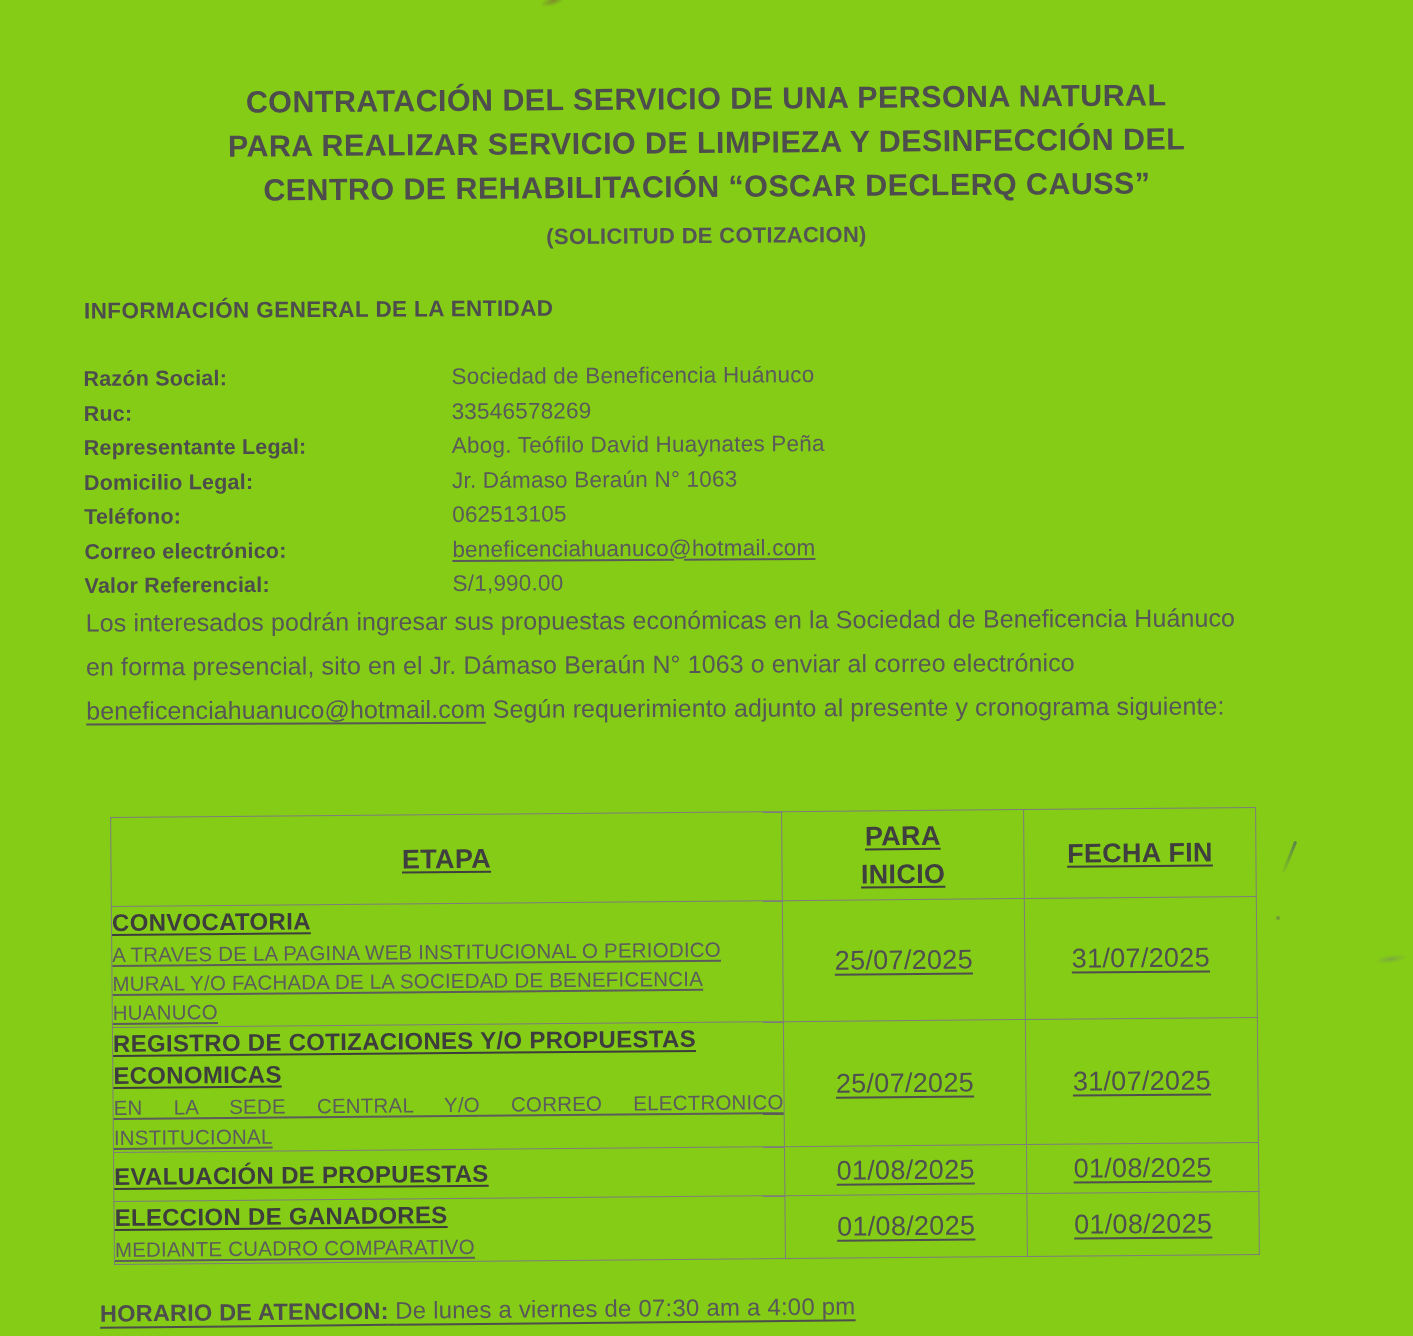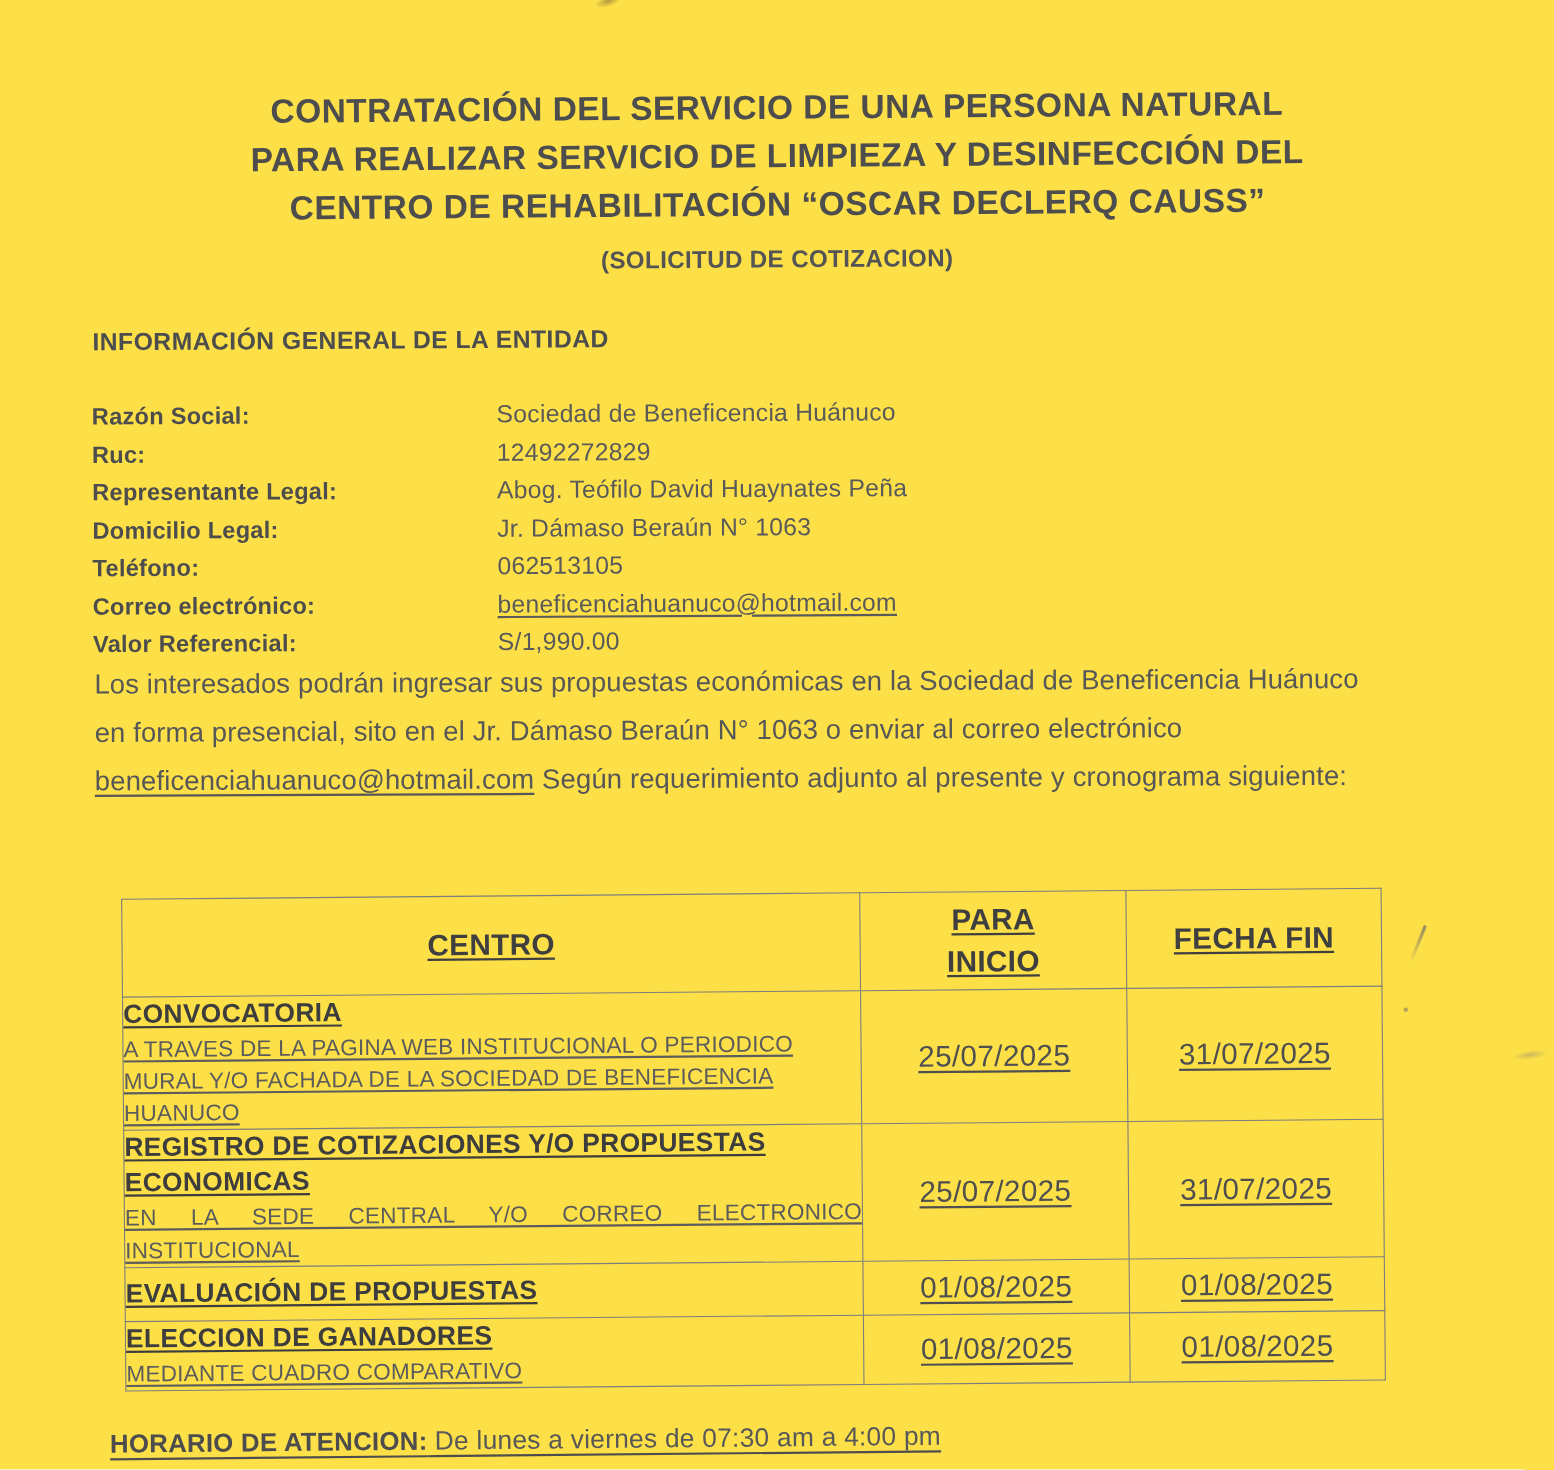--- a/index.html
+++ b/index.html
@@ -4,21 +4,21 @@
 <style>
   html, body {
     margin: 0;
     padding: 0;
     background: #ffffff;
   }
   .page {
     position: relative;
     width: 1413px;
     height: 1336px;
-    background: #fde047;
+    background: #84cc16;
     font-family: "Liberation Sans", sans-serif;
     color: #4a4a4a;
     overflow: hidden;
   }
 
   
   .artifact-top {
     position: absolute;
     left: 540px; top: -4px;
     width: 26px; height: 10px;
@@ -242,21 +242,21 @@
 
   <div class="section-head">INFORMACIÓN GENERAL DE LA ENTIDAD</div>
 
   <div class="info">
     <div class="info-row">
       <div class="info-label">Razón Social:</div>
       <div class="info-value">Sociedad de Beneficencia Huánuco</div>
     </div>
     <div class="info-row">
       <div class="info-label">Ruc:</div>
-      <div class="info-value">12492272829</div>
+      <div class="info-value">33546578269</div>
     </div>
     <div class="info-row">
       <div class="info-label">Representante Legal:</div>
       <div class="info-value">Abog. Teófilo David Huaynates Peña</div>
     </div>
     <div class="info-row">
       <div class="info-label">Domicilio Legal:</div>
       <div class="info-value">Jr. Dámaso Beraún N° 1063</div>
     </div>
     <div class="info-row">
@@ -278,21 +278,21 @@
   <div class="tbl-wrap">
     <table class="crono">
       <colgroup>
         <col class="col-etapa">
           <col class="col-ini">
           <col class="col-fin">
       </colgroup>
       <tbody>
         <tr>
           <td class="th-cell">
-            <span class="th-txt">CENTRO</span>
+            <span class="th-txt">ETAPA</span>
           </td>
           <td class="th-cell">
             <span class="th-txt">PARA</span><br>
             <span class="th-txt">INICIO</span>
           </td>
           <td class="th-cell">
             <span class="th-txt">FECHA FIN</span>
           </td>
         </tr>
 

